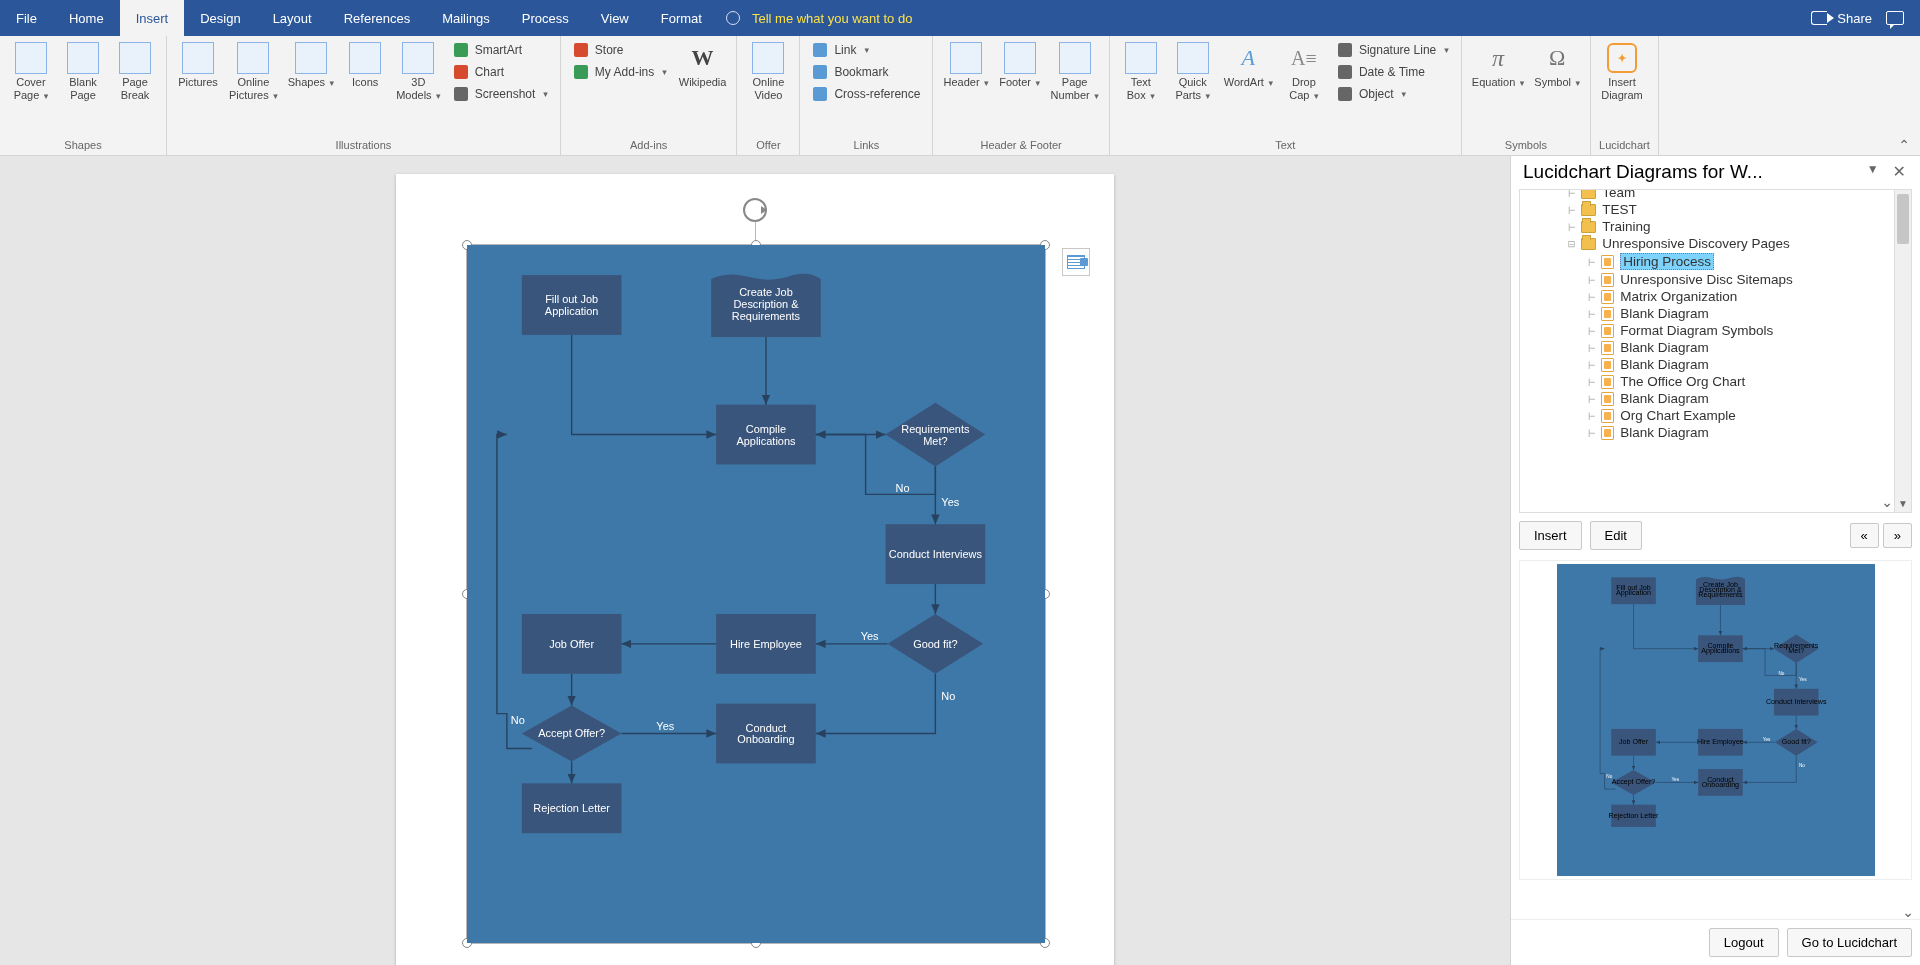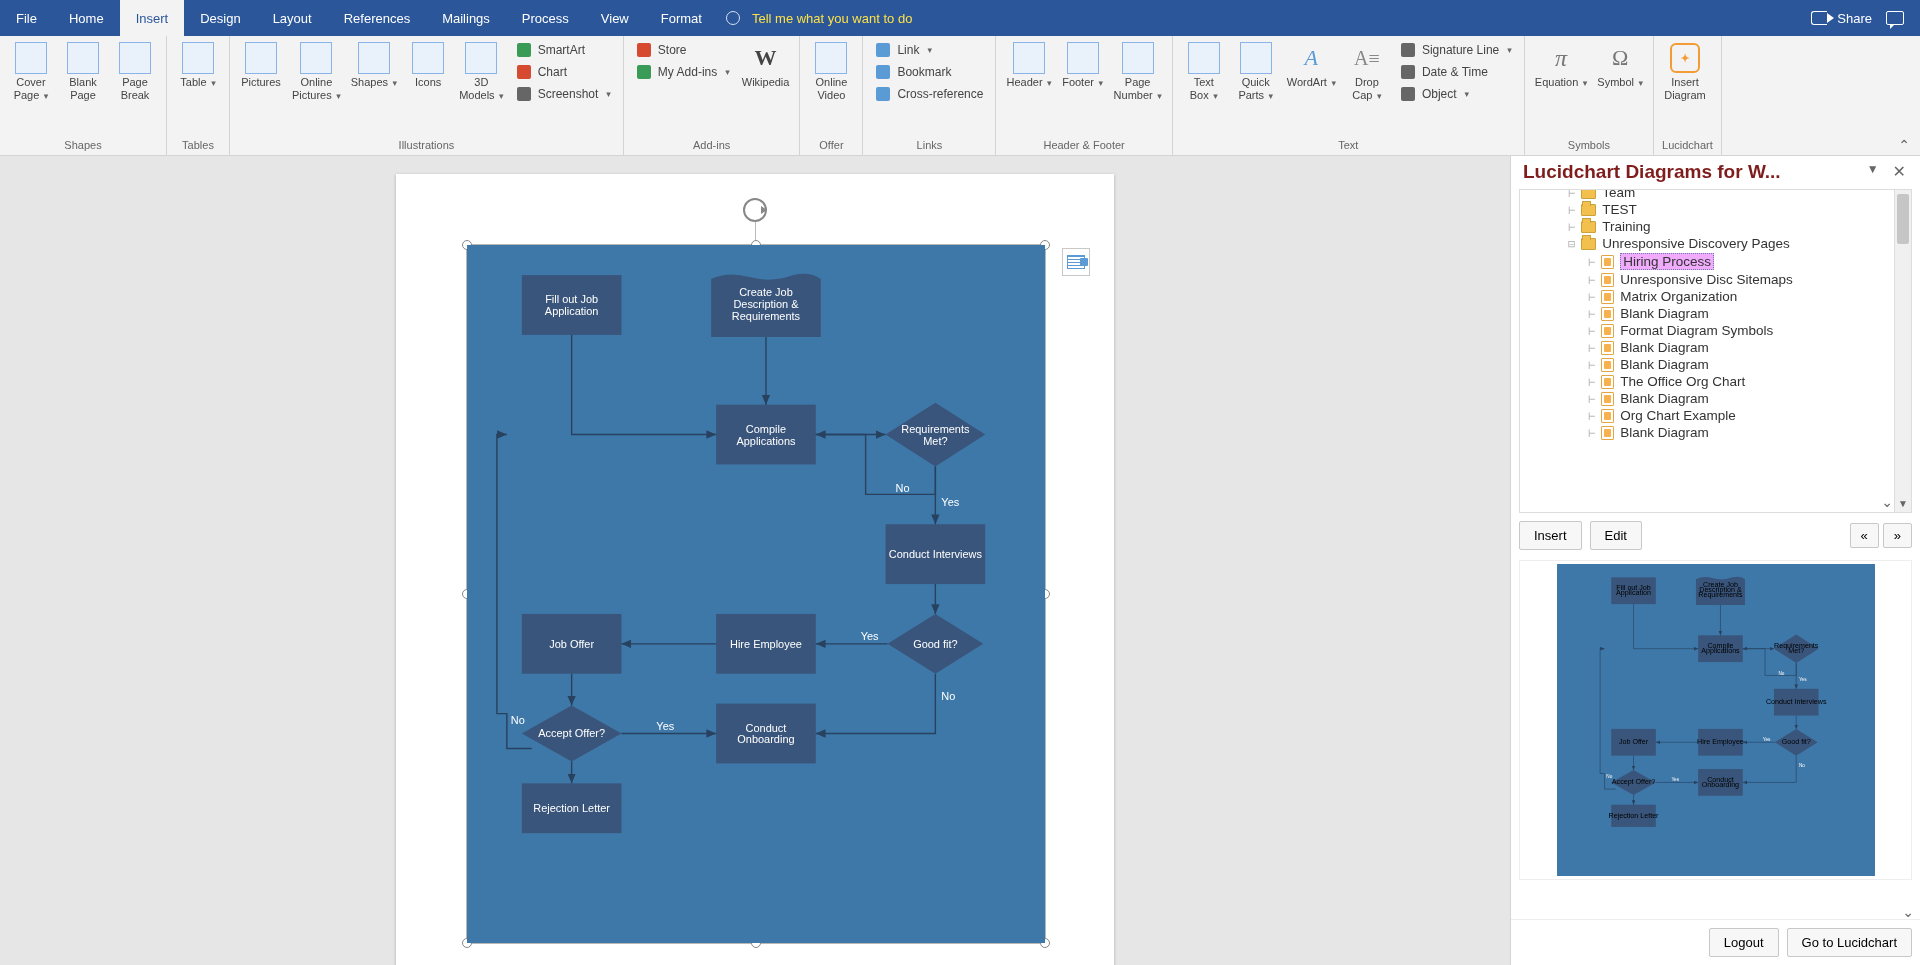--- a/index.html
+++ b/index.html
@@ -54,28 +54,28 @@
 .node-rect { fill: #3a557b; stroke: none; }
 .edge { stroke: #27415f; stroke-width: 1.4; fill: none; marker-end: url(#arrow); }
 .edge-label { fill: #fff; font-size: 10.5px; }
 
 
 .sidepane { width: 410px; background: #fff; border-left: 1px solid #d4d4d4; display: flex; flex-direction: column; }
 .sidepane-header { display:flex; align-items:center; justify-content:space-between; padding: 4px 10px 6px 12px; }
 .sidepane-title { color: #2b7a2b; font-size: 20px; }
 .sidepane-title { color: #2b579a; }
 .sidepane-title { color: #3b78bd; }
-.sidepane-title { color: #7f1d1d; font-weight: bold; }
+.sidepane-title { color: #000000; }
 .sidepane-title { font-size: 19px; }
 .sp-close { font-size: 16px; color: #666; cursor:pointer; padding:2px 4px;}
 .sp-dd { font-size:12px; color:#666; cursor:pointer; padding:2px 4px;}
 .tree-wrap { position:relative; border:1px solid #ddd; margin: 0 8px; height: 324px; overflow:hidden; }
 .tree { font-size: 13.5px; color:#333; padding: 4px 0 4px 4px; overflow-y:auto; height:100%; }
 .tree-row { display:flex; align-items:center; gap:6px; padding: 1px 4px; cursor:pointer; white-space:nowrap; }
-.tree-row.selected .label { background:#f0abfc; border:1px dotted #77a; padding:0 2px; }.indent1{padding-left:44px}.indent2{padding-left:64px}
+.tree-row.selected .label { background:#7dd3fc; border:1px dotted #77a; padding:0 2px; }.indent1{padding-left:44px}.indent2{padding-left:64px}
 .folder-icon{width:15px;height:12px;background:#f4c04d;border:1px solid #caa23a;border-radius:1px;position:relative;display:inline-block}
 .folder-icon::before{content:"";position:absolute;top:-4px;left:0;width:7px;height:4px;background:#f4c04d;border:1px solid #caa23a;border-bottom:none;border-radius:1px 1px 0 0}
 .doc-icon{width:13px;height:14px;background:#fff;border:1px solid #e2a642;position:relative;display:inline-block;border-radius:1px}
 .doc-icon::after{content:"";position:absolute;inset:2px;background:#f7b24f;border-radius:1px}
 .connector{color:#bbb;font-family:monospace;font-size:12px;user-select:none}
 .tree-scroll-v{position:absolute;top:0;right:0;bottom:0;width:17px;background:#f0f0f0;border-left:1px solid #ddd;}
 .tree-scroll-v .thumb{position:absolute;left:2px;right:2px;top:4px;height:50px;background:#c6c6c6;border-radius:2px;}
 .tree-scroll-v .arr{position:absolute;left:0;right:0;height:17px;display:flex;align-items:center;justify-content:center;color:#666;font-size:10px;cursor:pointer}
 .tree-scroll-v .arr.up{top:0}.tree-scroll-v .arr.dn{bottom:0}
 .expand-chevron{position:absolute;right:18px;bottom:2px;font-size:14px;color:#666;cursor:pointer}
@@ -145,31 +145,20 @@
         </div>
         <div class="rbtn">
           <span class="icon">
             <div class="sq"></div>
           </span>
           <div class="lbl">Page
 Break</div>
         </div>
       </div>
       <div class="ribbon-group-label">Shapes</div>
-    </div>
-    <div class="ribbon-group">
-      <div class="ribbon-controls">
-        <div class="rbtn">
-          <span class="icon">
-            <div class="sq"></div>
-          </span>
-          <div class="lbl">Table<span class="caret-down"> ▾</span></div>
-        </div>
-      </div>
-      <div class="ribbon-group-label">Tables</div>
     </div>
     <div class="ribbon-group">
       <div class="ribbon-controls">
         <div class="rbtn">
           <span class="icon">
             <div class="sq"></div>
           </span>
           <div class="lbl">Pictures</div>
         </div>
         <div class="rbtn">

